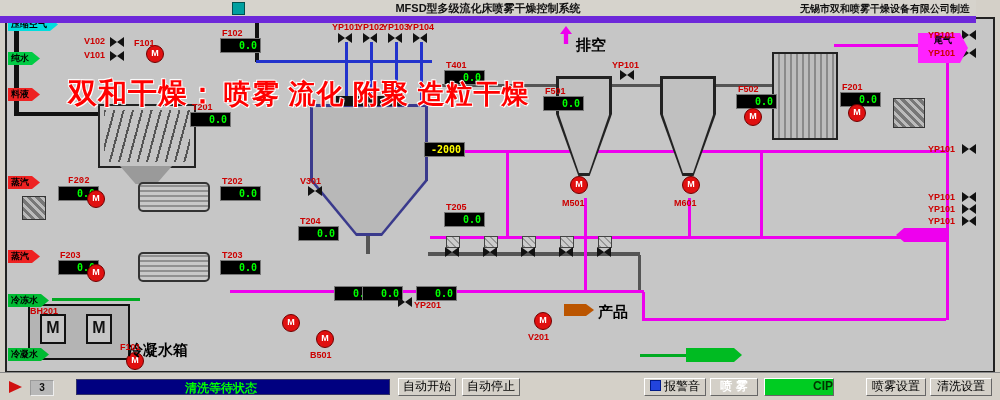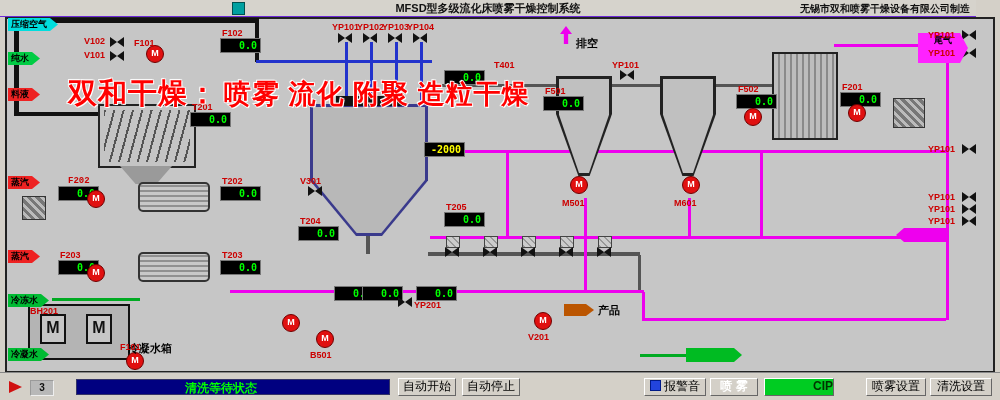--- a/index.html
+++ b/index.html
@@ -1,19 +1,19 @@
 <!DOCTYPE html>
 <html><head>
 <meta charset="utf-8">
 <style>
   html,body{margin:0;padding:0;background:#e8e8e8;font-family:"Liberation Sans",sans-serif;}
   #screen{position:relative;width:1000px;height:400px;background:#d4d0c8;overflow:hidden;}
 
   
-  .titlebar{position:absolute;left:0;top:0;width:976px;height:16px;background:#d6d3cc;border-bottom:1px solid #6d28d9;z-index:10;}
+  .titlebar{position:absolute;left:0;top:0;width:976px;height:16px;background:#d6d3cc;border-bottom:7px solid #6d28d9;z-index:10;}
   .titlebar .app-icon{position:absolute;left:232px;top:2px;width:11px;height:11px;background:#00a0a0;border:1px solid #005050;}
   .titlebar .title{position:absolute;left:0;right:0;top:1px;text-align:center;font-size:11px;font-weight:bold;color:#111;}
   .titlebar .company{position:absolute;right:6px;top:2px;font-size:10px;font-weight:bold;color:#111;}
 
   
   .main-frame{position:absolute;left:5px;top:17px;width:986px;height:352px;background:#c6c6c6;border:2px solid #222;z-index:0;}
 
   .pipe{position:absolute;z-index:1;}
   .pk{background:#111;}
   .pg{background:#555;}
@@ -34,21 +34,21 @@
   .tank{background:#b4b4b4;border:2px solid #111;}
   .agit{position:absolute;width:22px;height:26px;border:2px solid #111;background:#c6c6c6;color:#111;font-weight:bold;font-size:16px;text-align:center;line-height:24px;z-index:3;}
   .hatch{background:repeating-linear-gradient(45deg,#777 0 3px,#bbb 3px 6px);border:1px solid #333;}
   .actuator{background:repeating-linear-gradient(45deg,#999 0 2px,#ccc 2px 5px);border:1px solid #444;}
   .tower-lid{background:#111;}
 
   
   .inlet{position:absolute;height:13px;color:#000;font-size:9px;font-weight:bold;line-height:13px;padding:0 11px 0 3px;white-space:nowrap;clip-path:polygon(0 0,calc(100% - 8px) 0,100% 50%,calc(100% - 8px) 100%,0 100%);z-index:3;}
   .disp{position:absolute;width:36px;height:13px;background:#000;border:1px solid #777;color:#00ff00;font-family:"DejaVu Sans Mono",monospace;font-size:10px;font-weight:bold;text-align:right;line-height:13px;padding-right:3px;z-index:4;}
   .tag{position:absolute;color:#cc0000;font-size:9px;font-weight:bold;white-space:nowrap;z-index:5;}
-  .lbl{position:absolute;color:#000;font-size:11px;font-weight:bold;white-space:nowrap;z-index:5;}
+  .lbl{position:absolute;color:#000;font-size:15px;font-weight:bold;white-space:nowrap;z-index:5;}
   .valve{position:absolute;width:14px;height:10px;z-index:4;}
   .valve::before,.valve::after{content:"";position:absolute;top:0;width:0;height:0;border-top:5px solid transparent;border-bottom:5px solid transparent;}
   .valve::before{left:0;border-left:7px solid #111;}
   .valve::after{right:0;border-right:7px solid #111;}
   .pump{position:absolute;width:16px;height:16px;border-radius:50%;background:#e01010;border:1px solid #700000;color:#fff;font-size:9px;font-weight:bold;text-align:center;line-height:15px;z-index:4;}
   .sarrow{position:absolute;color:#000;font-size:9px;font-weight:bold;text-align:center;z-index:4;}
 
   
   .estop{position:absolute;left:342px;top:132px;width:74px;height:22px;background:#f5f500;border:2px outset #ffff88;color:#000;font-size:13px;font-weight:bold;text-align:center;line-height:19px;z-index:6;border-radius:2px;}
 
@@ -169,21 +169,21 @@
     <div class="tag" style="left: 222px; top: 176px;">T202</div>
     <div class="disp" style="left: 220px; top: 260px;">0.0</div>
     <div class="tag" style="left: 222px; top: 250px;">T203</div>
     <div class="disp" style="left: 58px; top: 186px;">0.0</div>
     <div class="tag" style="left: 68px; top: 176px; font-family: Liberation Mono, monospace;">F202</div>
     <div class="disp" style="left: 58px; top: 260px;">0.0</div>
     <div class="tag" style="left: 60px; top: 250px;">F203</div>
     <div class="disp" style="left: 298px; top: 226px;">0.0</div>
     <div class="tag" style="left: 300px; top: 216px;">T204</div>
     <div class="disp" style="left: 444px; top: 70px;">0.0</div>
-    <div class="tag" style="left: 446px; top: 60px; margin-left: 48px;">T401</div>
+    <div class="tag" style="left: 446px; top: 60px;">T401</div>
     <div class="disp" style="left: 424px; top: 142px; color: rgb(255, 255, 0);">-2000</div>
     <div class="disp" style="left: 444px; top: 212px;">0.0</div>
     <div class="tag" style="left: 446px; top: 202px;">T205</div>
     <div class="disp" style="left: 543px; top: 96px;">0.0</div>
     <div class="tag" style="left: 545px; top: 86px;">F501</div>
     <div class="disp" style="left: 736px; top: 94px;">0.0</div>
     <div class="tag" style="left: 738px; top: 84px;">F502</div>
     <div class="disp" style="left: 840px; top: 92px;">0.0</div>
     <div class="tag" style="left: 842px; top: 82px;">F201</div>
     <div class="disp" style="left: 334px; top: 286px;">0.0</div>

